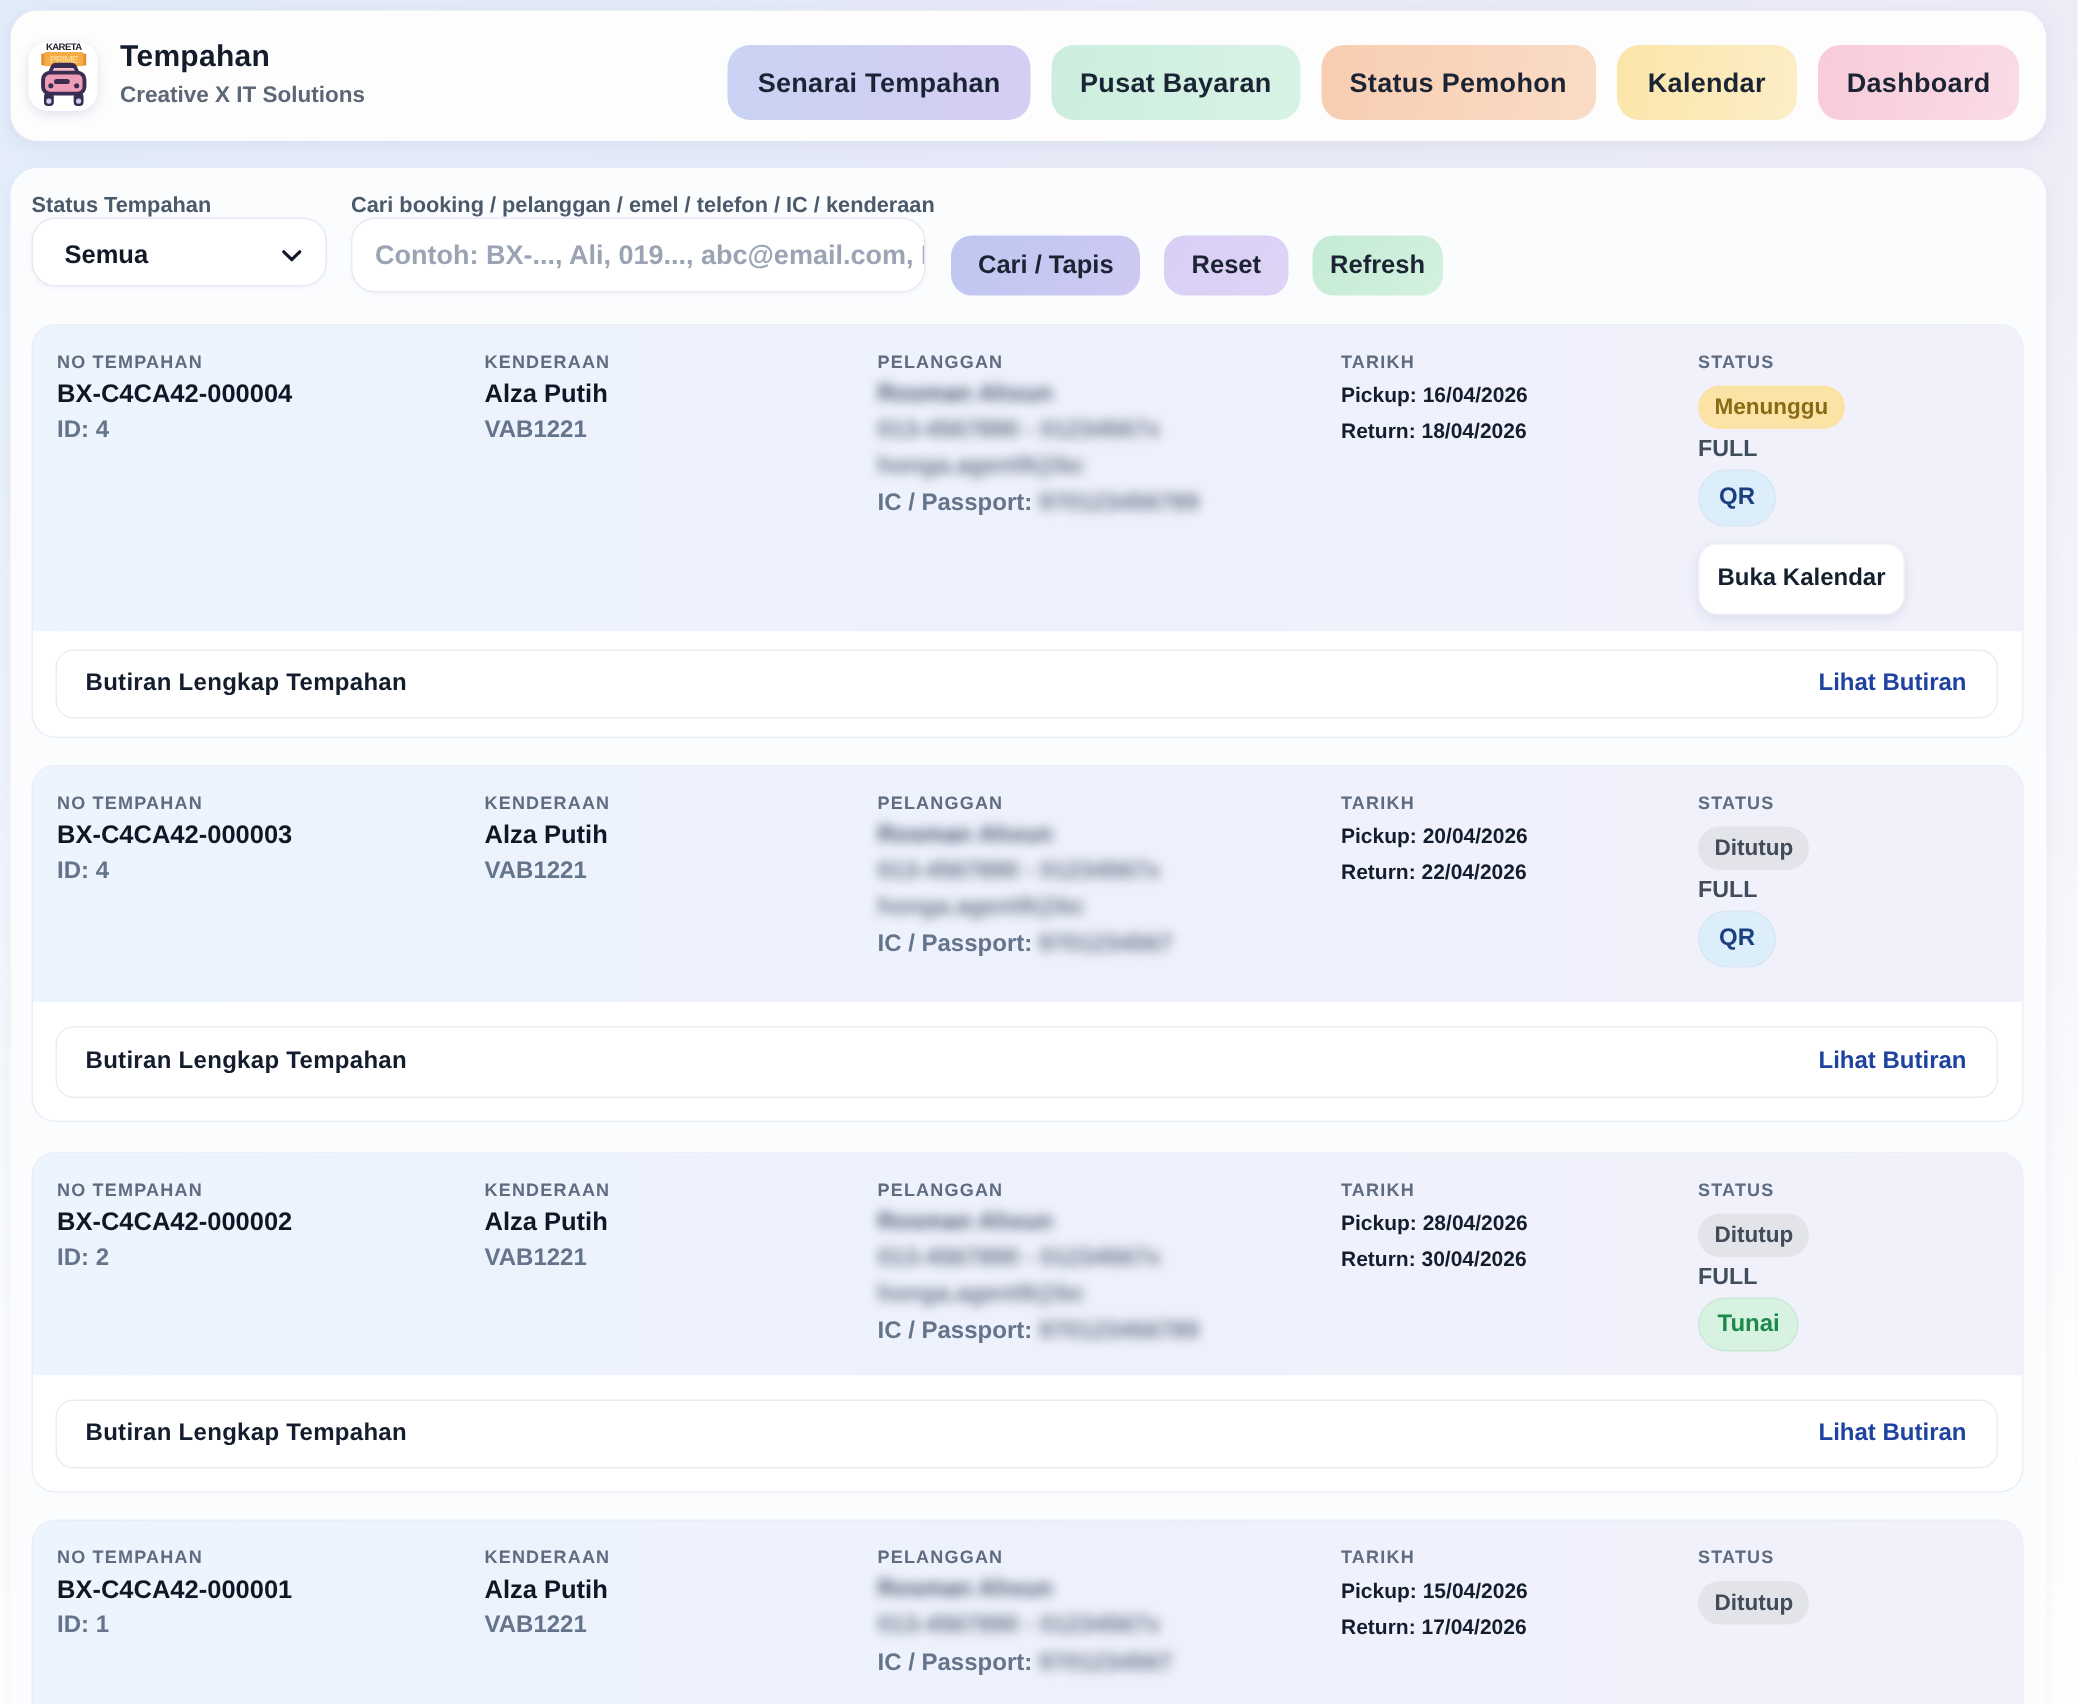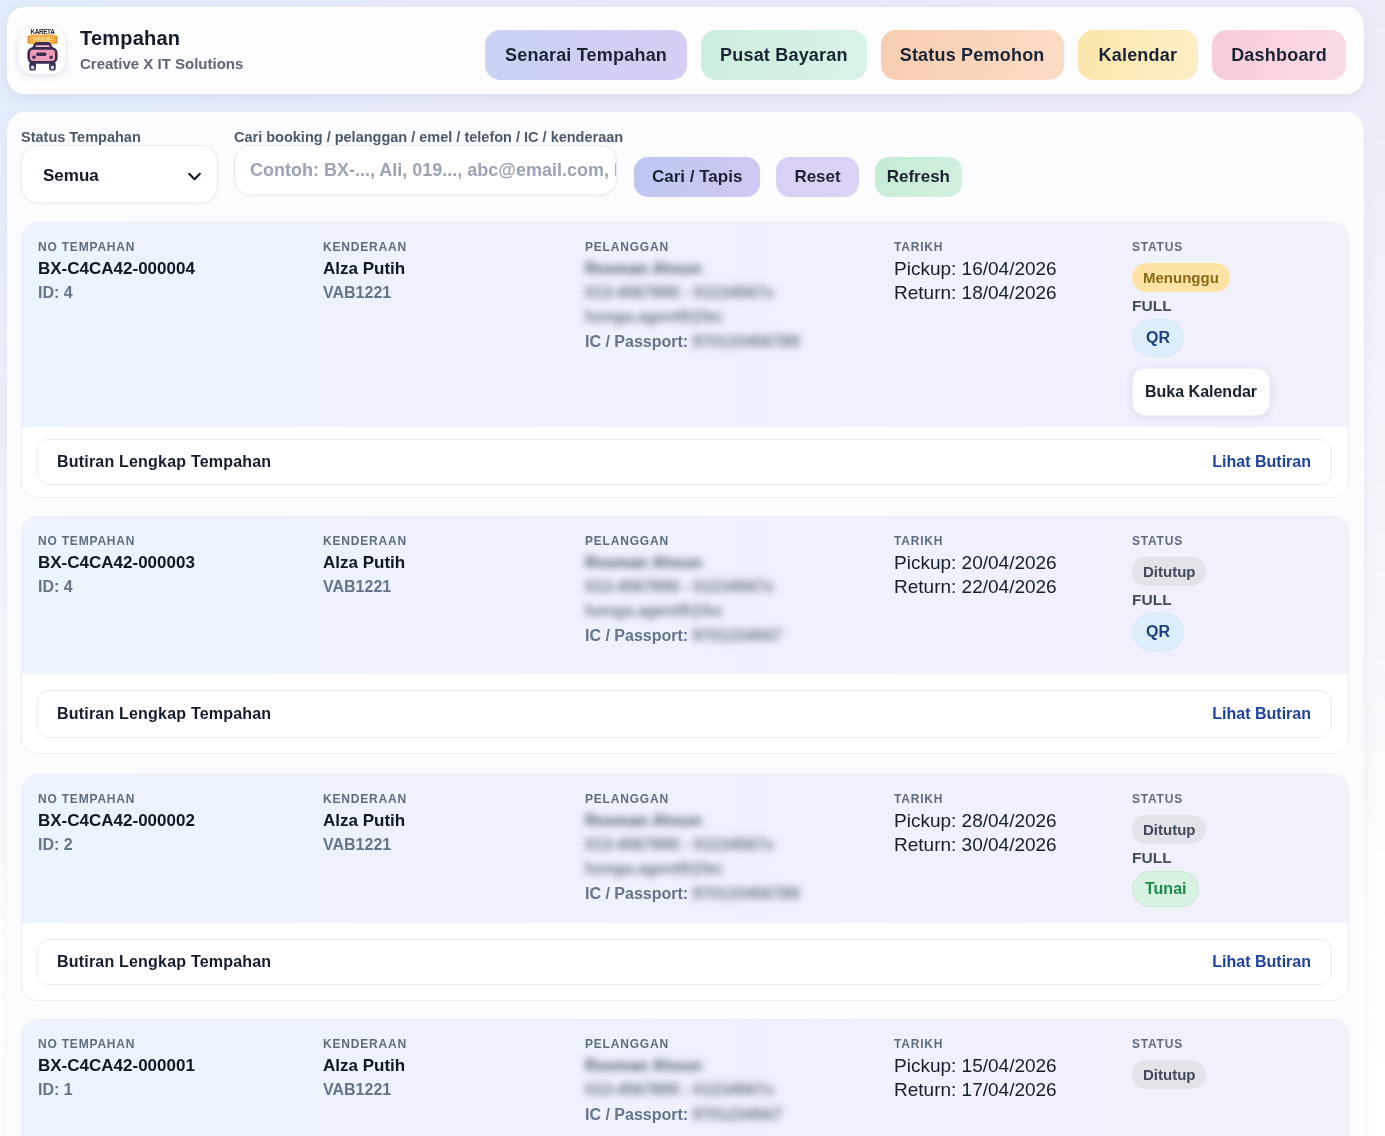--- a/index.html
+++ b/index.html
@@ -43,21 +43,21 @@
     position: absolute; left: 7px; top: 112px; width: 1357px; height: 1120px;
     background: #fbfcfe; border-radius: 18px;
     box-shadow: 0 4px 14px rgba(90,100,150,.08);
     padding: 16px 15px 15px 14px;
   }
   .filters { display: flex; align-items: flex-start; margin-bottom: 19px; padding-top: 1px; }
   .flabel { font-size: 14.5px; font-weight: 700; color: #4b5a6b; margin-bottom: 0; display: block; white-space: nowrap; }
   .fgroup1 { width: 197px; }
   .fgroup2 { width: 383px; margin-left: 16px; text-align: center; }
   .select {
-    height: 58px; border-radius: 16px; border: 1px solid #e7ebf2; background: #fff;
+    height: 46px; border-radius: 16px; border: 1px solid #e7ebf2; background: #fff;
     display: flex; align-items: center; justify-content: space-between;
     padding: 4px 14px 0 21px; font-size: 17px; font-weight: 700; color: #111826;
     box-shadow: 0 1px 3px rgba(90,100,150,.06);
   }
   .select svg { width: 17px; height: 17px; }
   .input {
     height: 50px; width: 100%; border-radius: 16px; border: 1px solid #e7ebf2; background: #fff;
     padding: 0 15px; font-size: 18px; font-weight: 700; color: #9aa4b4;
     display: flex; align-items: center; overflow: hidden; white-space: nowrap;
     box-shadow: 0 1px 3px rgba(90,100,150,.06);
@@ -84,21 +84,21 @@
     display: grid;
     grid-template-columns: 285px 262px 309px 238px auto;
   }
   .lbl {
     font-size: 12px; font-weight: 700; color: #5f6c80; letter-spacing: .8px;
     margin-bottom: 3px;
   }
   .v1 { font-size: 17px; font-weight: 700; color: #0e1726; line-height: 24px; }
   .v2 { font-size: 16px; font-weight: 700; color: #46536a; line-height: 24px; }
   .v2b { font-size: 16px; font-weight: 700; color: #64748b; line-height: 24px; }
-  .vdate { font-size: 19px; font-weight: 400; color: #131d2d; line-height: 24px; }
+  .vdate { font-size: 14px; font-weight: 700; color: #131d2d; line-height: 24px; }
   .blur1 { filter: blur(3.5px); color: #4d5a6e; font-weight: 700; }
   .blur2 { filter: blur(3.5px); color: #6b7787; }
   .badge {
     display: inline-block; border-radius: 999px; padding: 6px 11px;
     font-size: 15px; font-weight: 700; margin-top: 6px;
   }
   .bg-wait { background: #fbe3a6; color: #8a6a15; }
   .bg-closed { background: #e2e4e9; color: #414b5a; }
   .pay {
     display: inline-block; border-radius: 999px; padding: 9px 13px;

